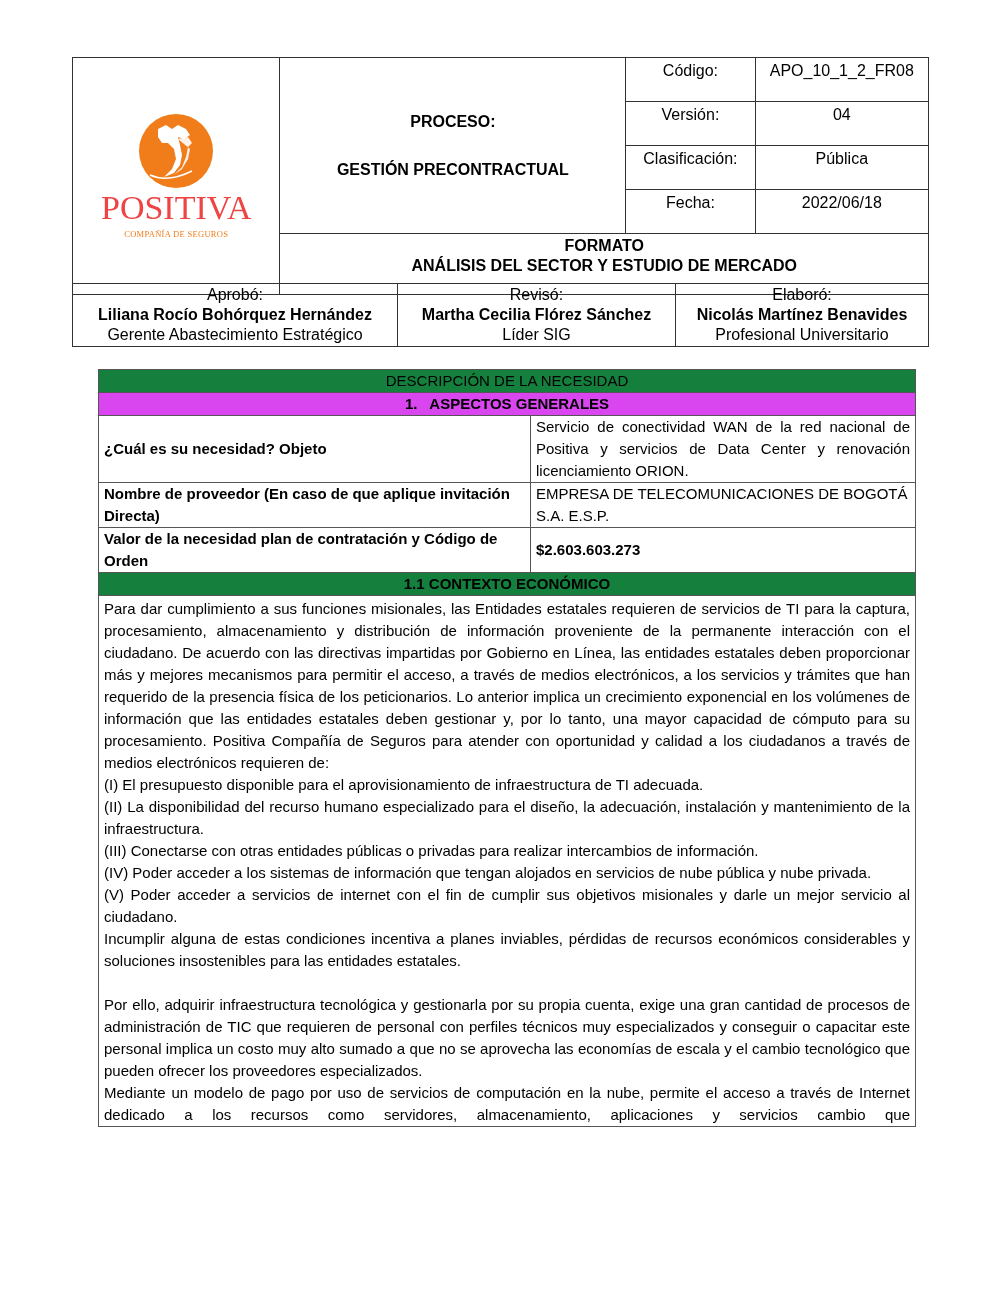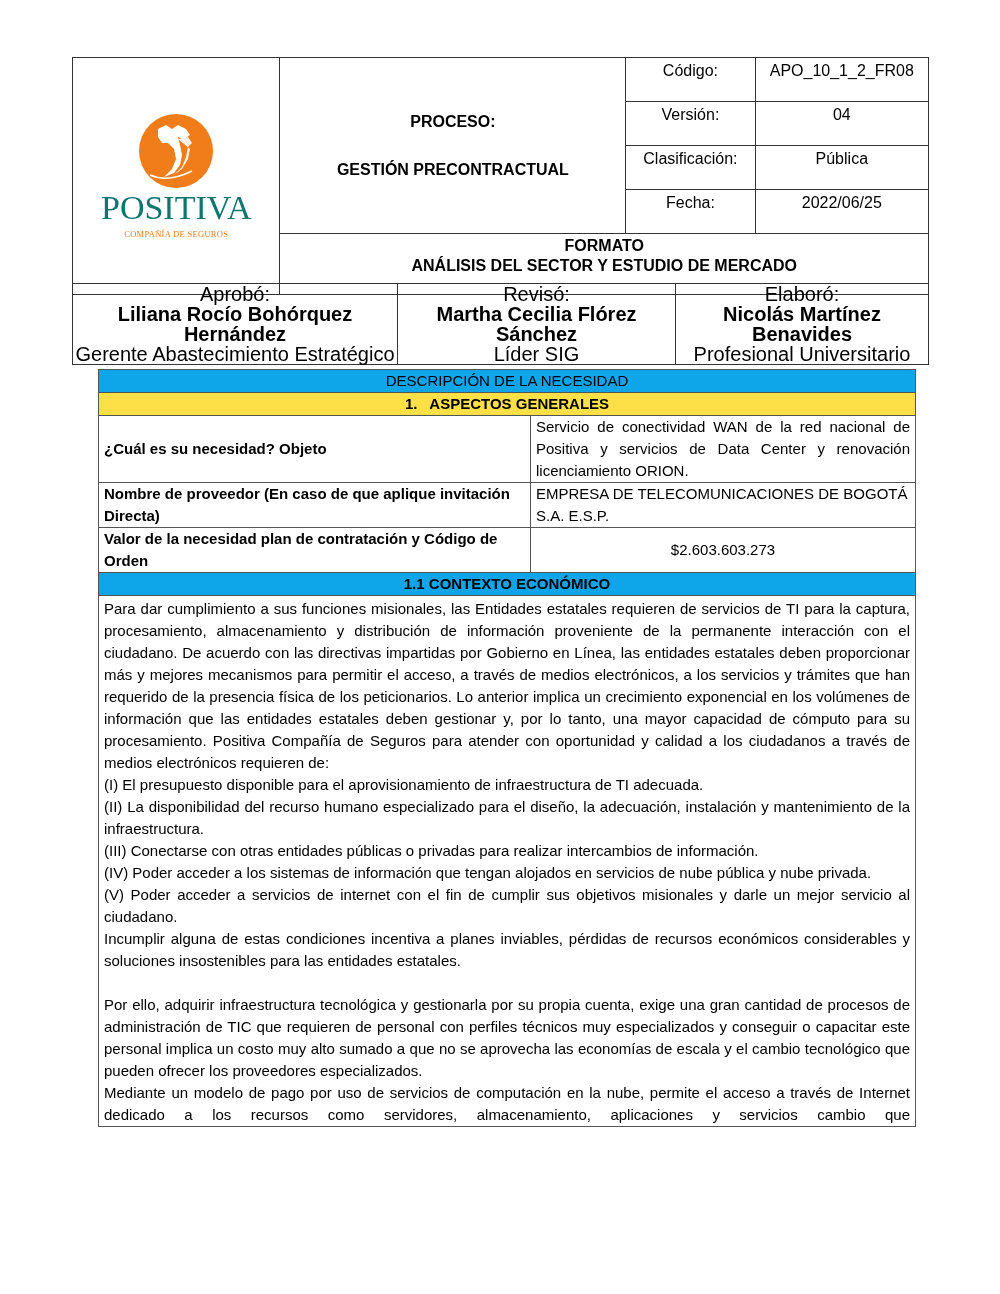--- a/index.html
+++ b/index.html
@@ -5,35 +5,35 @@
   html, body { margin: 0; padding: 0; background: #ffffff; }
   body { width: 1000px; height: 1294px; position: relative; overflow: hidden; color: #000; }
   .hdr { position: absolute; left: 72px; top: 57px; width: 857px; border-collapse: collapse; font-family: "Liberation Sans", sans-serif; }
   .hdr td { border: 1px solid #333; padding: 0; vertical-align: middle; text-align: center; }
   .logo-cell { width: 206px; height: 224px; }
   .proc-cell { width: 344px; font-weight: bold; font-size: 16px; line-height: 20px; }
   .proc-cell div { margin: 28px 0; }
   .lbl { width: 128px; height: 39px; font-weight: normal; font-size: 16px; vertical-align: top !important; padding-top: 4px !important; }
   .val { width: 172px; height: 39px; font-size: 16px; vertical-align: top !important; padding-top: 4px !important; }
   .fmt-cell { height: 58px; font-weight: bold; font-size: 16px; line-height: 20px; vertical-align: top !important; padding-top: 2px !important; }
-  .sig { position: absolute; left: 72px; top: 283px; width: 857px; border-collapse: collapse; font-family: "Liberation Sans", sans-serif; font-size: 20px; }
+  .sig { position: absolute; left: 72px; top: 283px; width: 857px; border-collapse: collapse; font-family: "Liberation Sans", sans-serif; font-size: 16px; }
   .sig td { border: 1px solid #333; text-align: center; padding: 0; line-height: 20px; height: 62px; }
   .sig .nm { font-weight: bold; }
   .main { position: absolute; left: 98px; top: 369px; width: 818px; border-collapse: collapse; font-family: "Liberation Sans", sans-serif; font-size: 15px; }
   .main td { border: 1px solid #555; padding: 0 5px; line-height: 22px; }
-  .h-dark { background: #0ea5e9; text-align: center; }
-  .h-light { background: #fde047; text-align: center; font-weight: bold; }
+  .h-dark { background: #15803d; text-align: center; }
+  .h-light { background: #d946ef; text-align: center; font-weight: bold; }
   .q { font-weight: bold; width: 421px; }
   .a { text-align: justify; }
-  .a-center { text-align: center; }
+  .a-center { text-align: left; font-weight: bold; }
   .body-cell { text-align: justify; padding: 2px 5px 0 5px !important; margin-left: 40px; }
   .body-cell p { margin: 0; text-align: justify; text-align-last: auto; }
   .body-cell p.blank { height: 22px; }
   .logo { display: flex; flex-direction: column; align-items: center; justify-content: center; }
-  .logo-name { color: #0f766e; font-family: "Liberation Serif", serif; font-size: 34px; letter-spacing: 0; line-height: 34px; margin-top: 2px; }
+  .logo-name { color: #ef4444; font-family: "Liberation Serif", serif; font-size: 34px; letter-spacing: 0; line-height: 34px; margin-top: 2px; }
   .logo-sub { color: #f07c1a; font-family: "Liberation Serif", serif; font-size: 8.5px; letter-spacing: 0.3px; margin-top: 4px; }
 </style>
 </head>
 <body>
 
 <table class="hdr">
   <tbody>
       <tr>
     <td class="logo-cell" rowspan="5">
       <div class="logo">
@@ -57,21 +57,21 @@
   <tr>
     <td class="lbl">Versión:</td>
     <td class="val">04</td>
   </tr>
   <tr>
     <td class="lbl">Clasificación:</td>
     <td class="val">Pública</td>
   </tr>
   <tr>
     <td class="lbl">Fecha:</td>
-    <td class="val">2022/06/25</td>
+    <td class="val">2022/06/18</td>
   </tr>
   <tr>
     <td class="fmt-cell" colspan="3">
       <div>FORMATO</div>
       <div>ANÁLISIS DEL SECTOR Y ESTUDIO DE MERCADO</div>
     </td>
   </tr>
 </tbody>
   </table>
 

